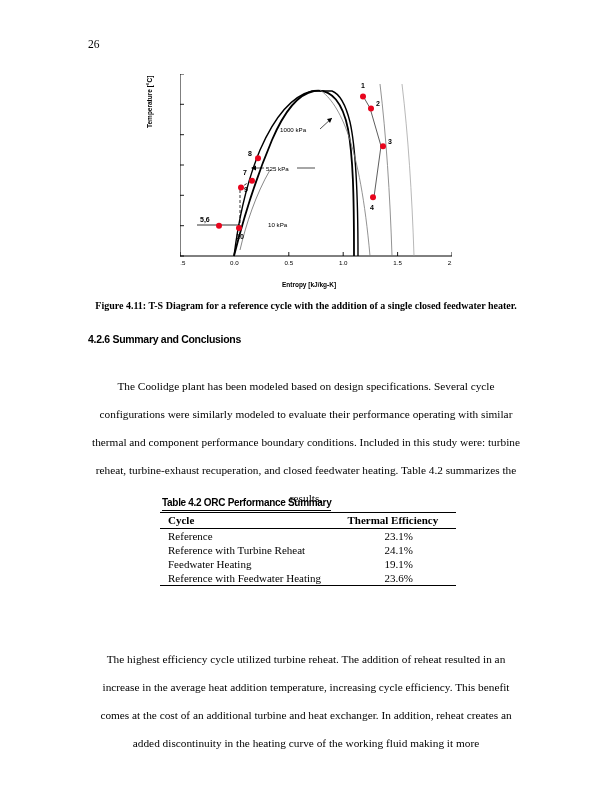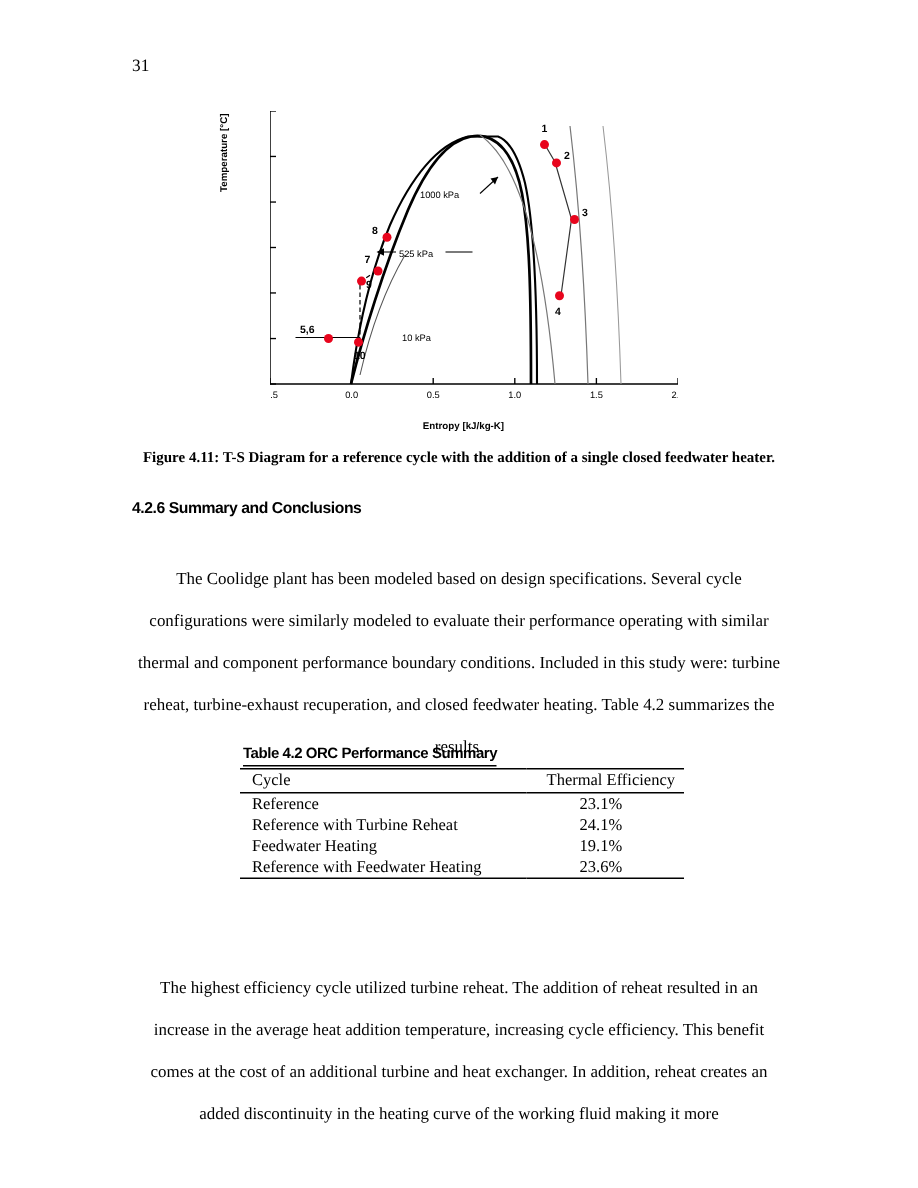--- a/index.html
+++ b/index.html
@@ -121,28 +121,28 @@
     border-bottom: 1.4px solid #000;
     margin-left: 2px;
   }
   table.perf {
     border-collapse: collapse;
     width: 296px;
     margin-top: 1px;
     font-size: 11px;
   }
   table.perf th {
-    font-weight: normal;
+    font-weight: bold;
     text-align: left;
     padding: 1px 6px 2px 8px;
     border-bottom: 1.3px solid #000;
     border-top: 1.3px solid #000;
   }
   table.perf th.eff {
-    text-align: right;
+    text-align: left;
     padding-left: 0;
   }
   table.perf td {
     padding: 1px 6px 1px 8px;
   }
   table.perf td.eff {
     text-align: center;
     padding-left: 0;
   }
   table.perf tr.last td {
@@ -160,21 +160,21 @@
   .ann-txt {
     font-family: "Liberation Sans", sans-serif;
     font-size: 6.2px;
   }
 </style>
 </head>
 <body>
 
 <div class="page">
 
-  <div class="page-number">31</div>
+  <div class="page-number">26</div>
 
   <div class="figure-block">
     <div class="chart-wrap">
 
       <div class="ylabel">Temperature [°C]</div>
       <div class="xlabel">Entropy [kJ/kg-K]</div>
 
       <svg class="plot-area" viewBox="0 0 272 196" width="272" height="196">
 
         <line x1="0" y1="182" x2="272" y2="182" stroke="#000" stroke-width="1"></line>

